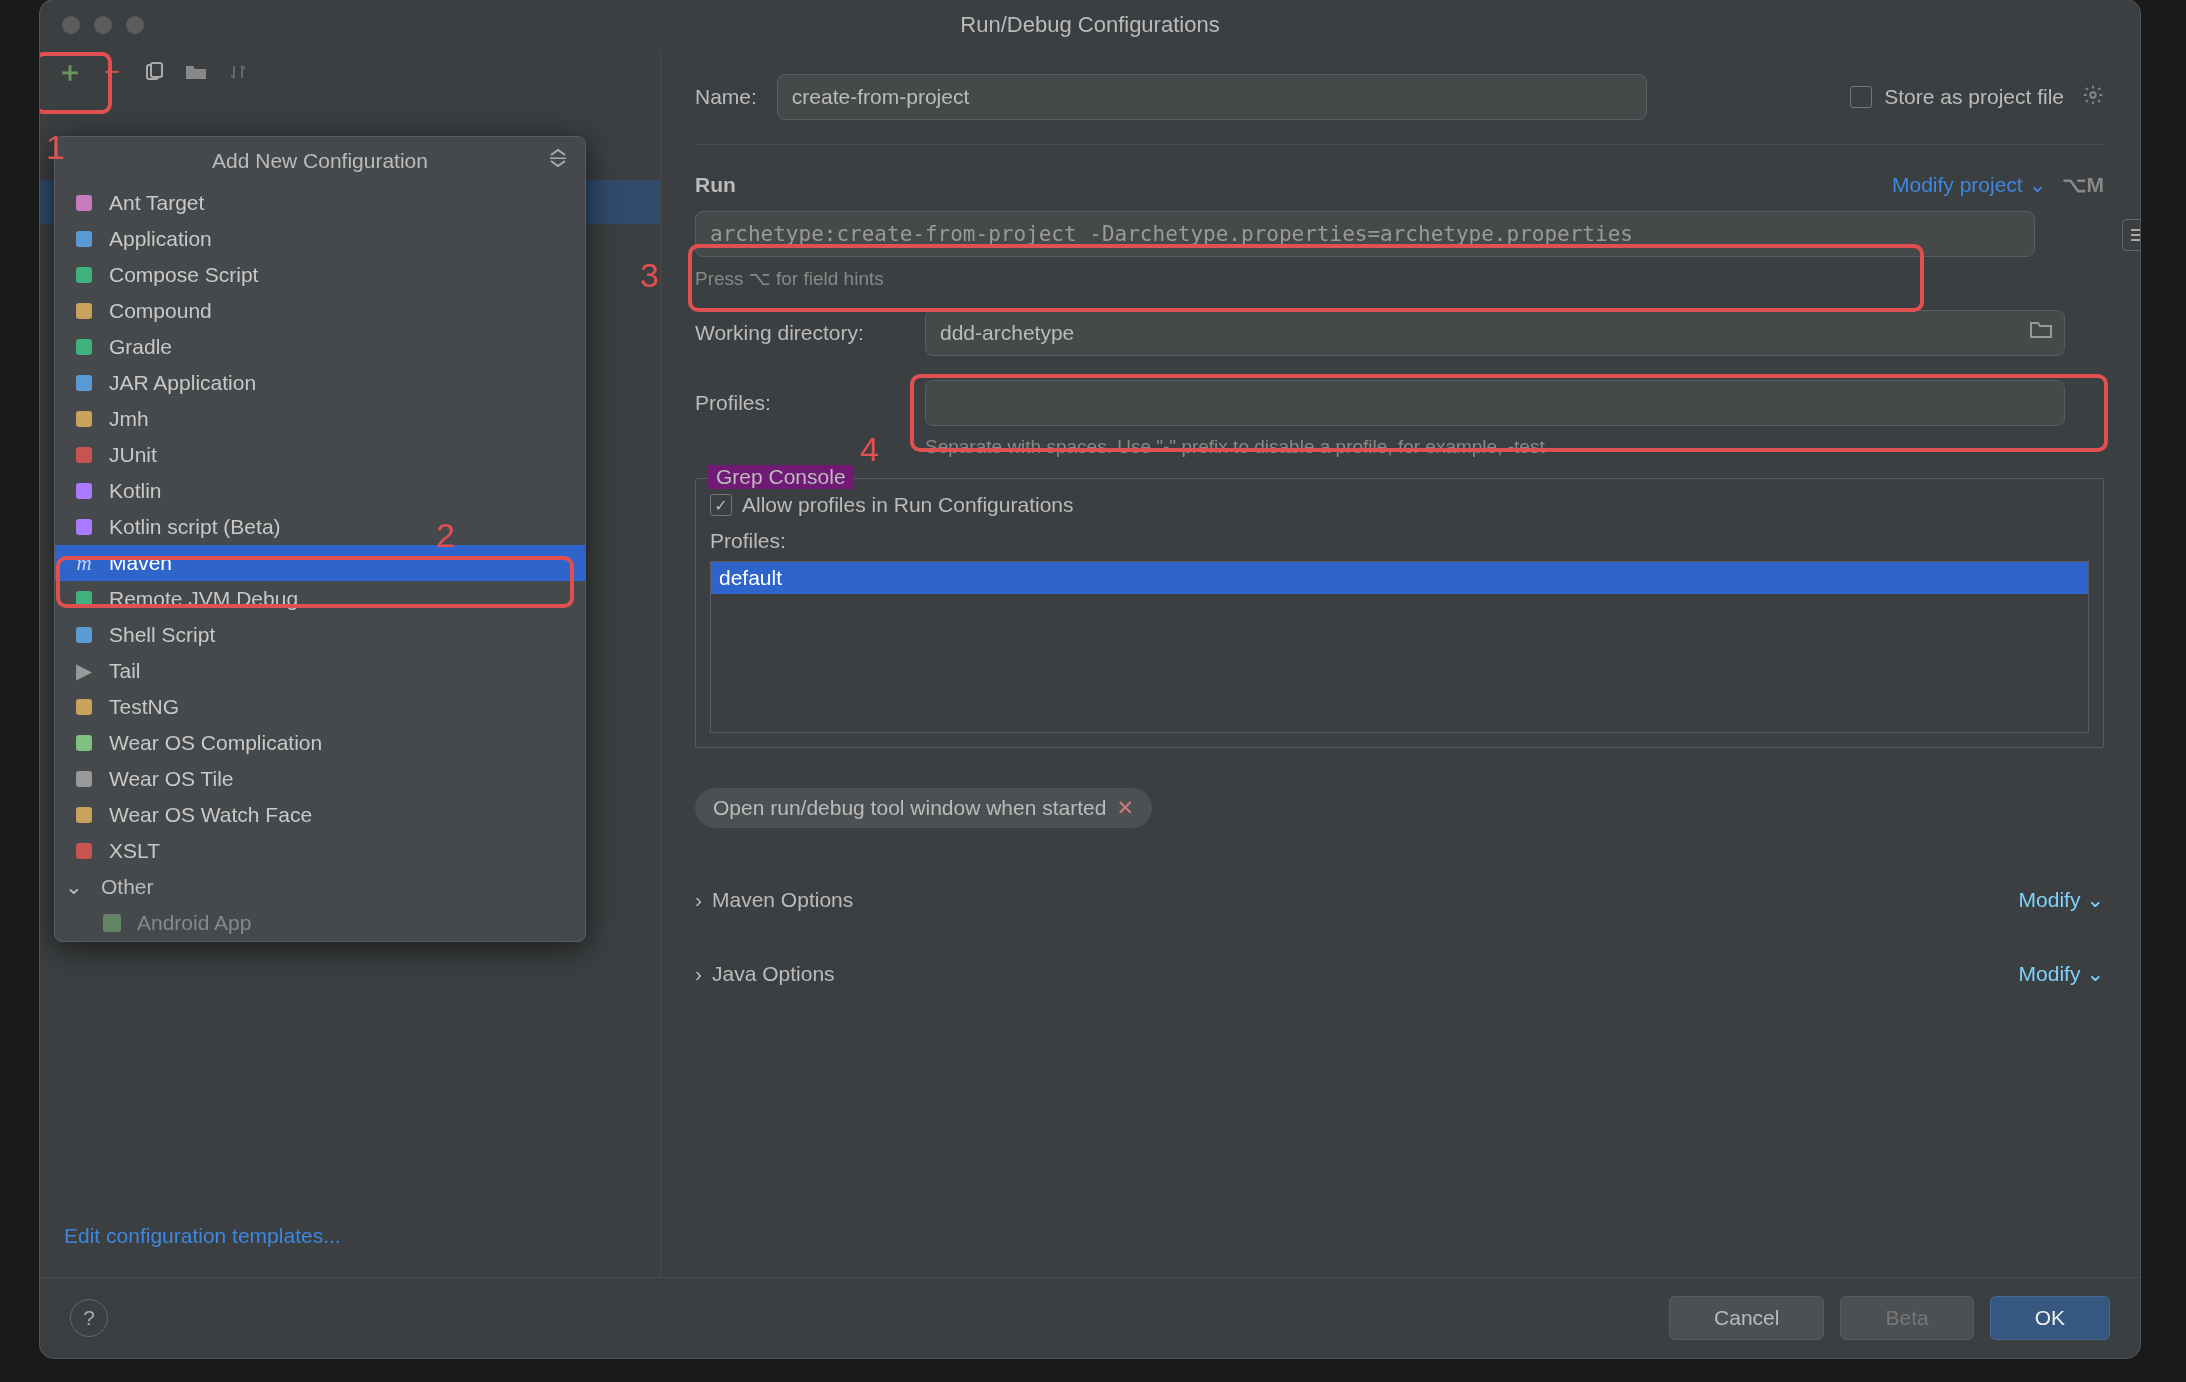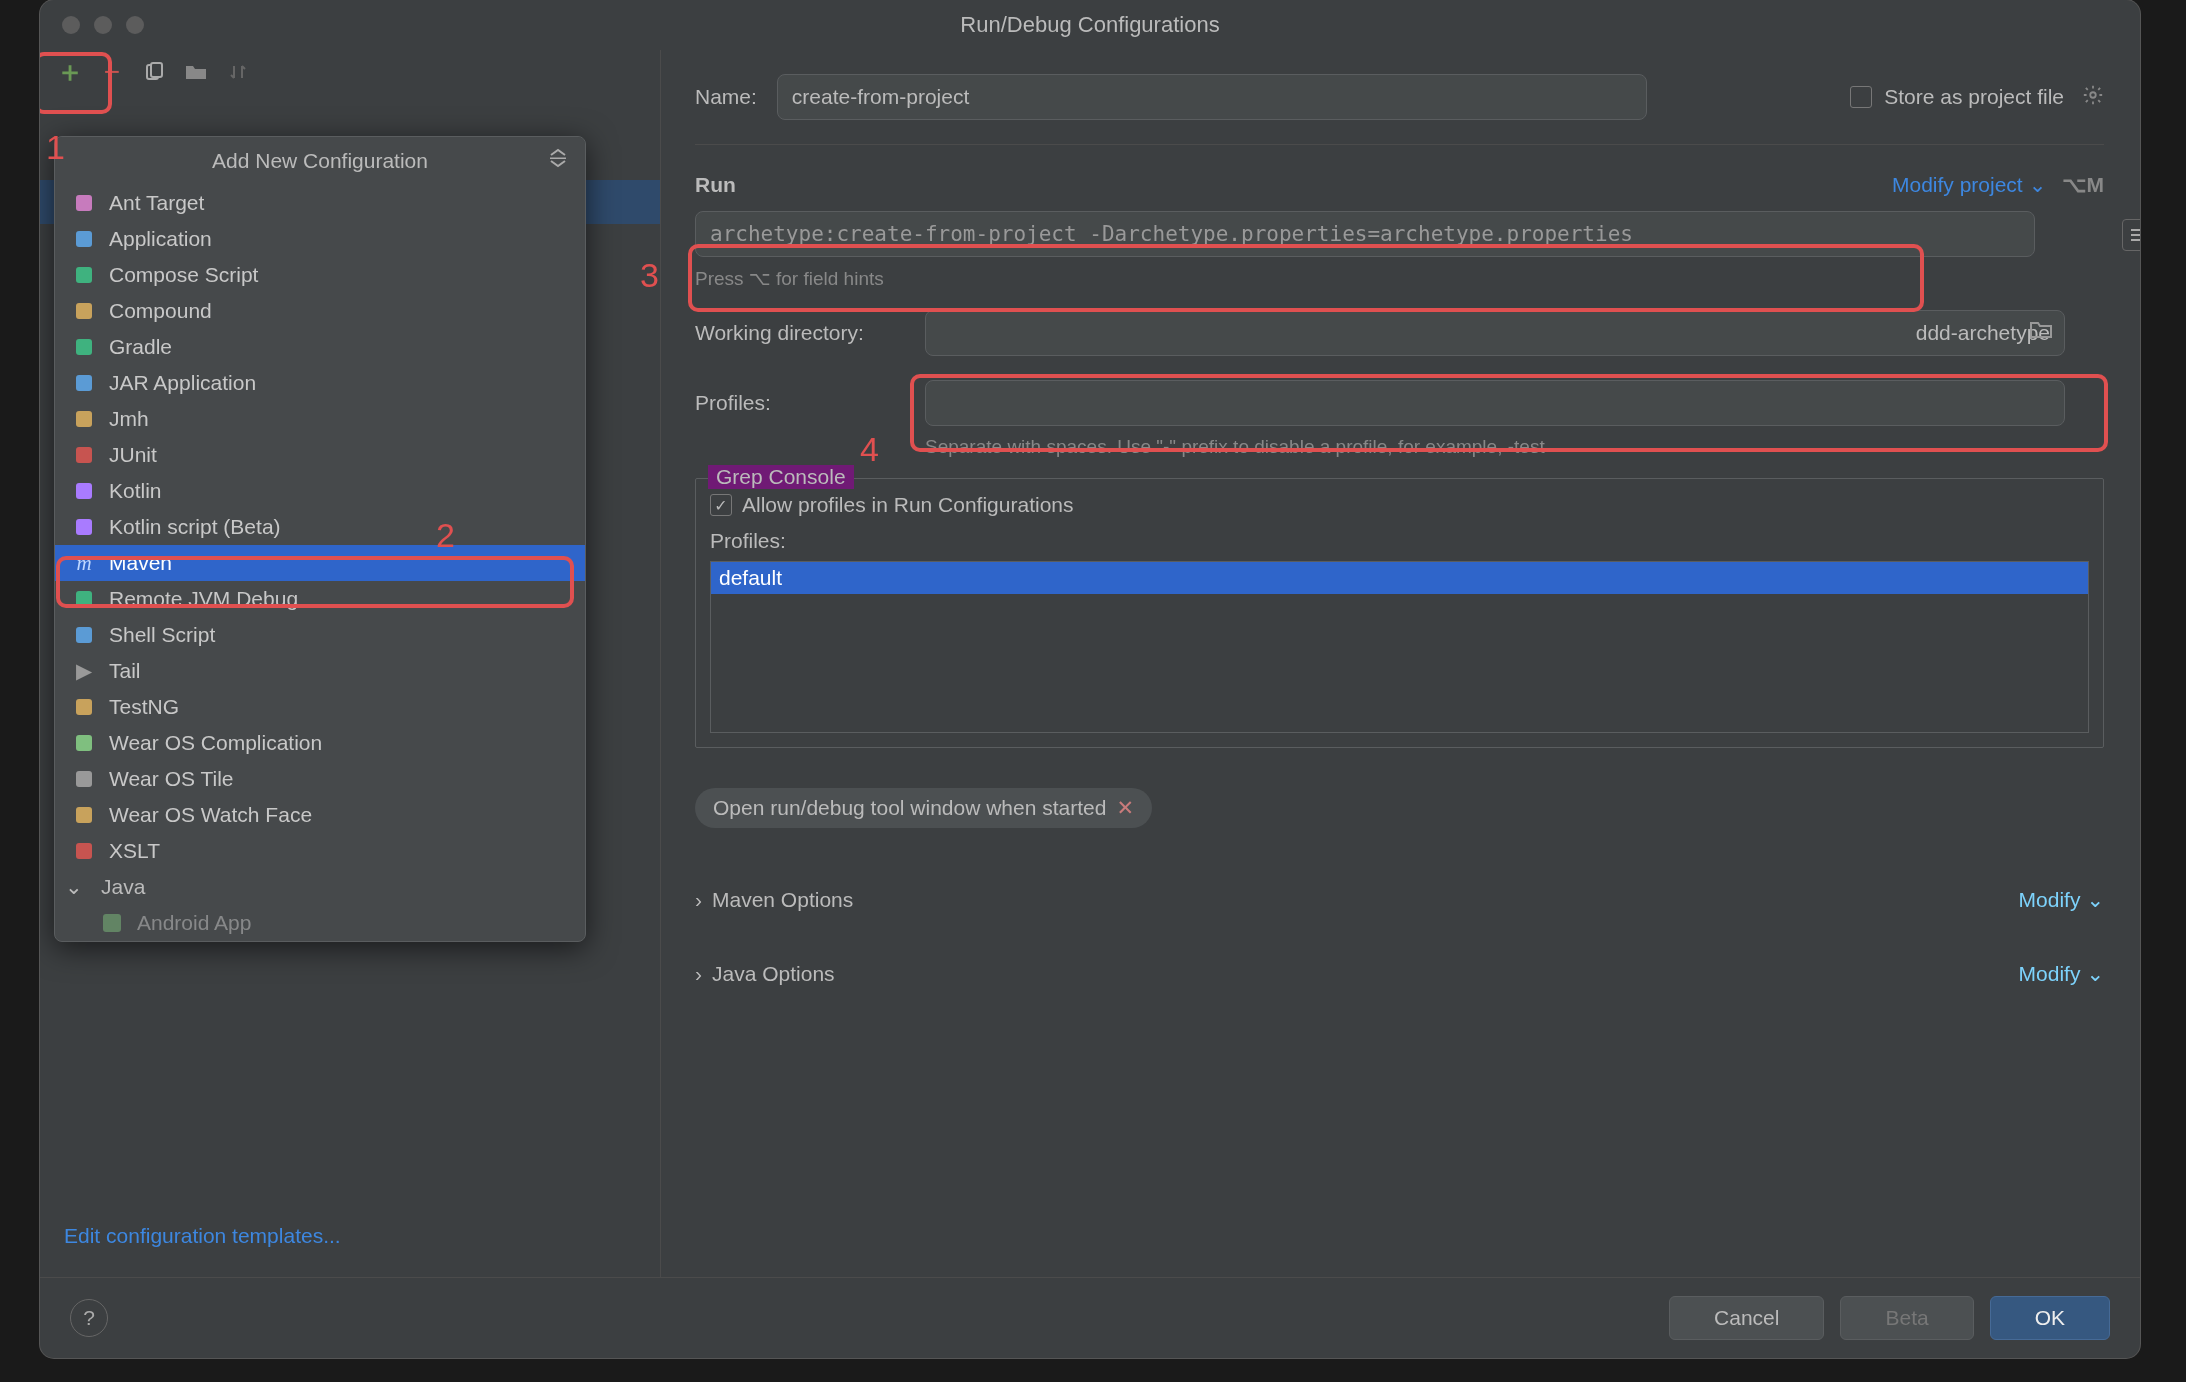--- a/index.html
+++ b/index.html
@@ -166,21 +166,21 @@
   color: #999;
 }
 .run-field .list-icon {
   position:absolute; right: -50px; top: 8px;
   width:30px; height:30px;
   border:1px solid #666; border-radius:4px;
   display:flex; align-items:center; justify-content:center;
   color:#aaa;
 }
 .hint { color:#888; font-size:19px; margin: 10px 0 20px 0;}
-.wd-row .input { width: 1070px; text-align: right; }
+.wd-row .input { width: 1070px; }
 .wd-wrap { position:relative; }
 .wd-wrap .folder-icon { position:absolute; right:12px; top:9px; color:#999;}
 .profiles-input { width: 1110px; }
 .grep {
   border: 1px solid #5a5d5f;
   border-radius: 2px;
   padding: 0;
   margin-top: 20px;
   position: relative;
 }
@@ -466,21 +466,21 @@
             <div class="popup-item">
               <span class="ic">
                 <svg width="18" height="18" viewBox="0 0 18 18">
                   <rect x="1" y="1" width="16" height="16" rx="3" fill="#c75450"></rect>
                 </svg>
               </span>
               <span>XSLT</span>
             </div>
             <div class="popup-item cat">
               <span style="width:22px;display:inline-block;">⌄</span>
-              <span>Java</span>
+              <span>Other</span>
             </div>
             <div class="popup-item" style="opacity: 0.5; padding-left: 46px;">
               <span class="ic">
                 <svg width="18" height="18">
                   <rect width="18" height="18" rx="3" fill="#7fbf7f"></rect>
                 </svg>
               </span>
               <span>Android App</span>
             </div>
           </div>

